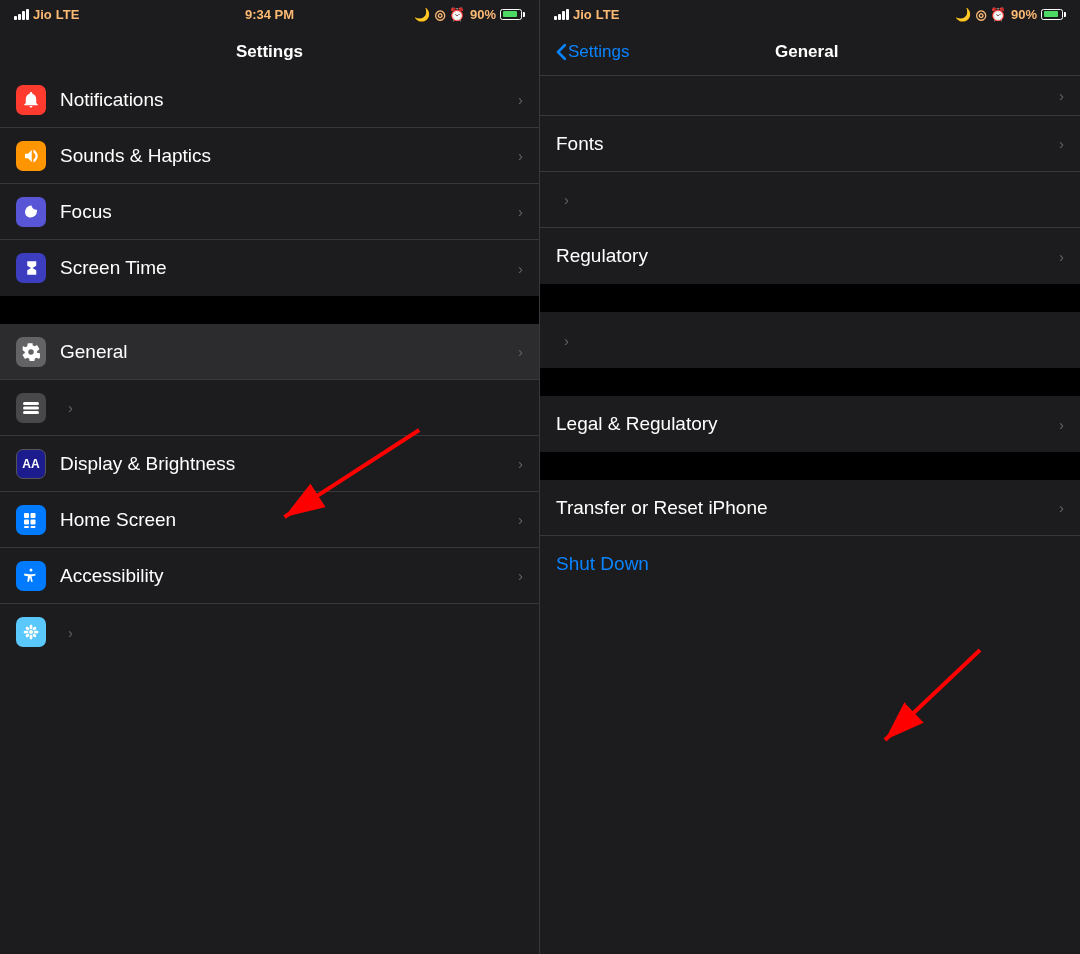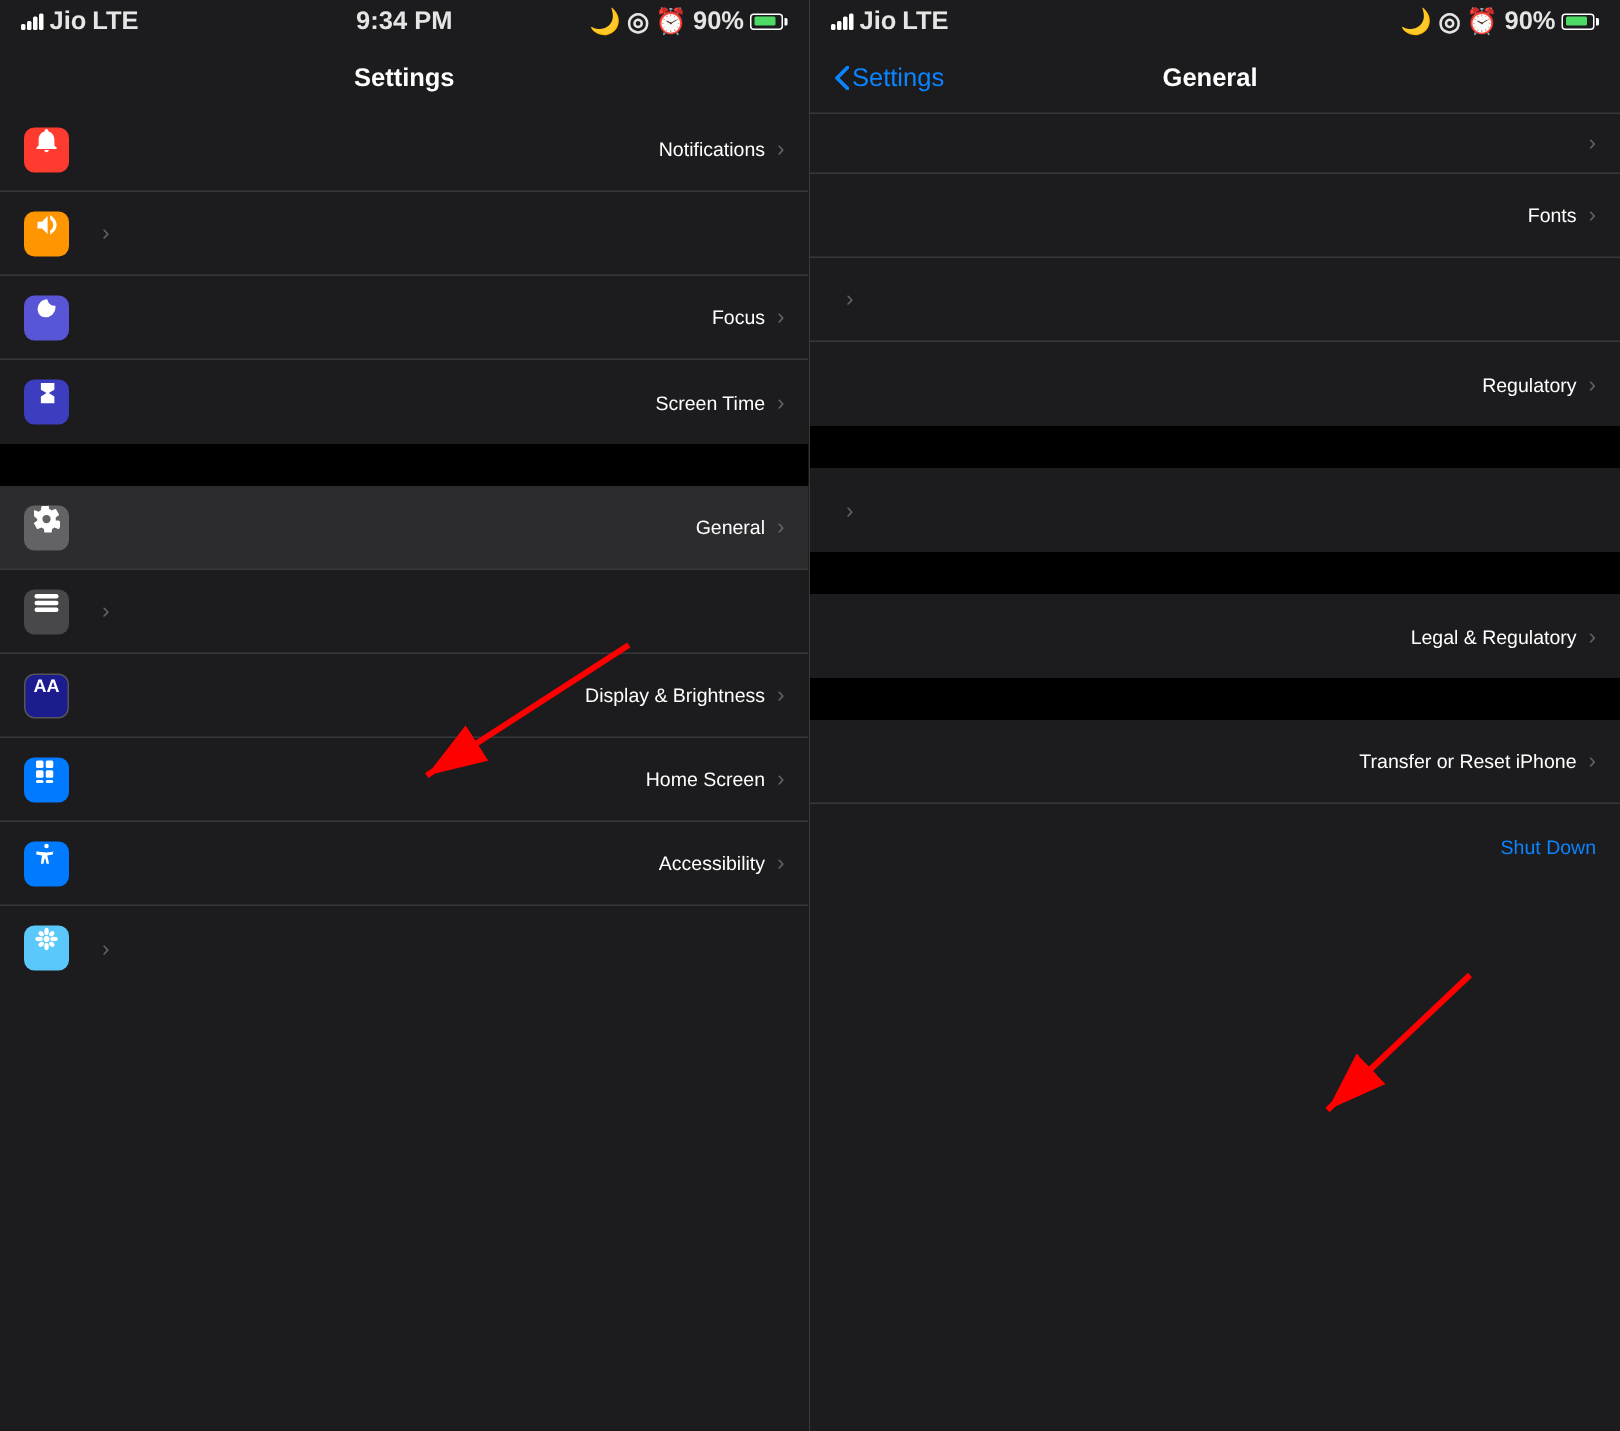--- a/index.html
+++ b/index.html
@@ -14,23 +14,23 @@
     }
 
     
     .status-bar {
       display: flex;
       justify-content: space-between;
       align-items: center;
       padding: 4px 14px;
       height: 28px;
       background: #1c1c1e;
-      font-size: 17px;
+      font-size: 13px;
       font-weight: 600;
-      color: #e5e5e5;
+      color: #fdba74;
     }
     .status-bar .left { display: flex; align-items: center; gap: 4px; }
     .status-bar .right { display: flex; align-items: center; gap: 4px; }
     .status-signal {
       display: flex; align-items: flex-end; gap: 1px; height: 12px;
     }
     .status-signal span {
       display: inline-block; width: 3px; background: #fff; border-radius: 1px;
     }
     .battery-icon {
@@ -95,40 +95,39 @@
     }
     .settings-item:last-child {
       border-bottom: none;
     }
 
     .item-icon {
       width: 30px;
       height: 30px;
       border-radius: 7px;
       display: flex;
-      align-items: flex-start;
+      align-items: center;
       justify-content: center;
       margin-right: 14px;
       flex-shrink: 0;
     }
     .item-icon svg { width: 18px; height: 18px; }
     .item-icon.icon-red { background: #ff3b30; }
     .item-icon.icon-orange { background: #ff9500; }
     .item-icon.icon-purple { background: #5856d6; }
     .item-icon.icon-indigo { background: #3d3dbf; }
     .item-icon.icon-gray { background: #636366; }
     .item-icon.icon-gray2 { background: #48484a; }
     .item-icon.icon-blue { background: #007aff; }
     .item-icon.icon-teal { background: #5ac8fa; }
 
     .item-label {
       flex: 1;
-      font-size: 13px;
+      font-size: 19px;
       color: #fff;
-      text-align: right;
     }
     .item-label.blue-label { color: #0a84ff; }
 
     .chevron {
       color: #636366;
       font-size: 15px;
       margin-left: 8px;
     }
 
     
@@ -221,20 +220,21 @@
         </div>
         <span class="item-label">Notifications</span>
         <span class="chevron">›</span>
       </div>
       <div class="settings-item">
         <div class="item-icon icon-orange">
           <svg viewBox="0 0 18 18" fill="white">
               <path d="M3 6.75v4.5h3l3.75 3.75V3L6 6.75H3zm10.5 2.25c0-1.54-.84-2.88-2.07-3.6v7.19C12.66 11.88 13.5 10.54 13.5 9zm-2.07-6.45C13.48 3.6 15.75 6.15 15.75 9s-2.27 5.4-4.32 6.45V2.55z"></path>
             </svg>
         </div>
+        <span class="item-label">Sounds &amp; Haptics</span>
         <span class="chevron">›</span>
       </div>
       <div class="settings-item">
         <div class="item-icon icon-purple">
           <svg viewBox="0 0 18 18" fill="white">
               <path d="M9.5 2.5A6.5 6.5 0 0 0 4.5 13c1 .9 2.3 1.5 3.75 1.5A6.5 6.5 0 0 0 15 8c0-.4-.04-.79-.1-1.17A5 5 0 0 1 9.5 2.5z"></path>
             </svg>
         </div>
         <span class="item-label">Focus</span>
         <span class="chevron">›</span>

